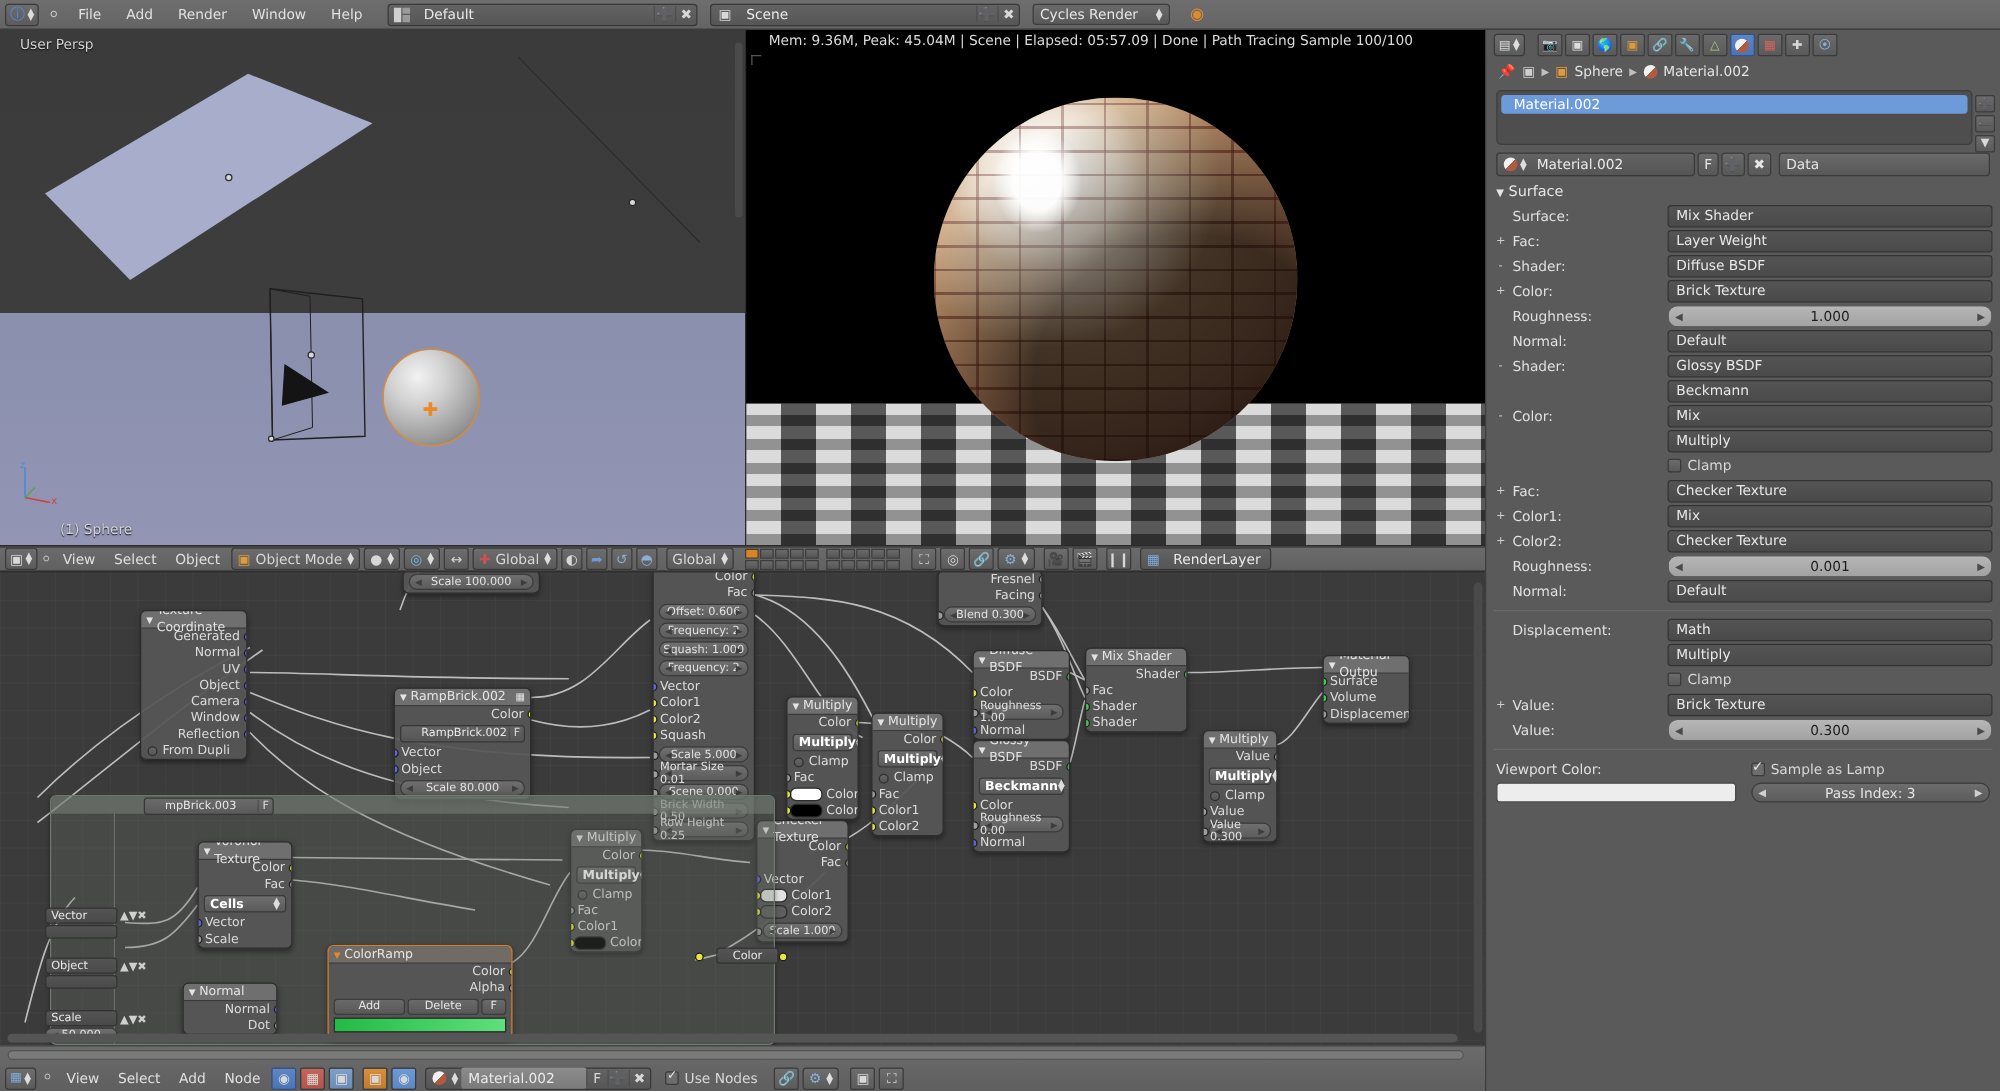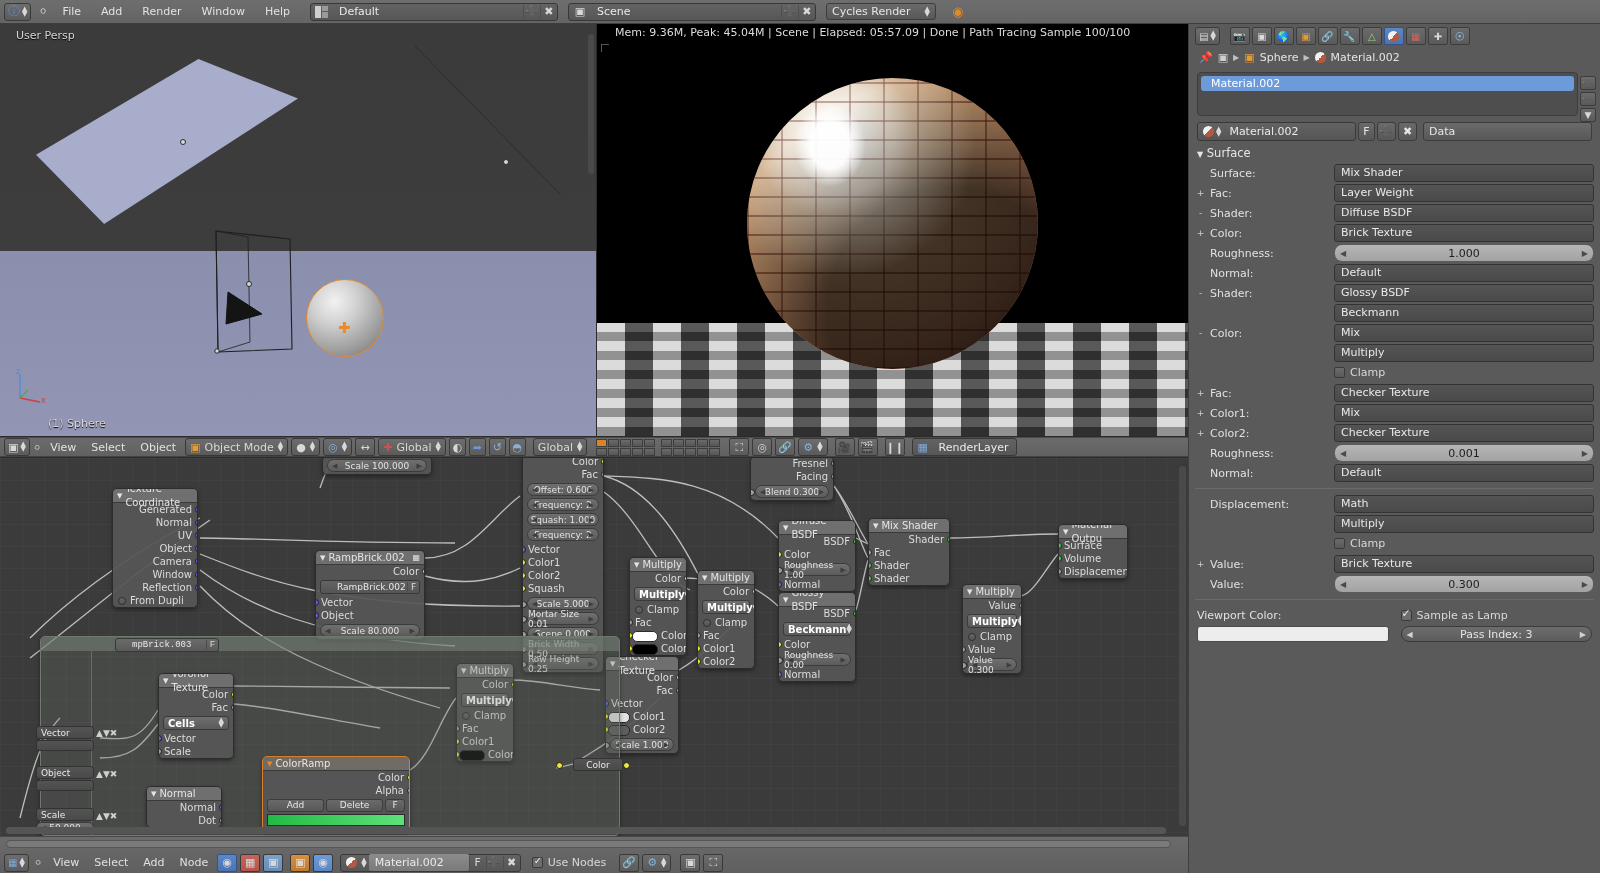--- a/index.html
+++ b/index.html
@@ -161,21 +161,21 @@
     border:1px solid #2c2c2c; border-radius:5px;
     box-shadow:0 2px 4px rgba(0,0,0,.4);
     font-size:10px; color:#dcdcdc; overflow:hidden;
   }
   .node > .nhead {
     height:14px; line-height:14px; padding:0 4px;
     background:rgba(120,120,120,.75);
     border-bottom:1px solid #3a3a3a; font-size:10px; color:#e4e4e4;
     display:flex; align-items:center; gap:3px;
   }
-  .node.frame { background:rgba(95,105,95,.35); border:1px solid #6d7a6d;font-family:Liberation Mono, monospace; }
+  .node.frame { background:rgba(95,105,95,.35); border:1px solid #6d7a6d; }
   .node.ramp { border:1px solid #d87f2a; }
   .node.ramp > .nhead { background:rgba(118,112,105,.85); }
   .nrow { height:13px; line-height:13px; padding:0 5px; position:relative; white-space:nowrap; }
   .nrow.out { text-align:right; }
   .sock { position:absolute; width:7px; height:7px; border-radius:50%; border:1px solid #1c1c1c; top:3px; }
   .sock.in { left:-4.5px; } .sock.out { right:-4.5px; }
   .s-yellow { background:#e7e738; } .s-gray { background:#9d9d9d; }
   .s-blue { background:#6363e0; } .s-green { background:#3ecf4a; }
   .npill {
     margin:2px 4px; height:13px; border-radius:7px;

